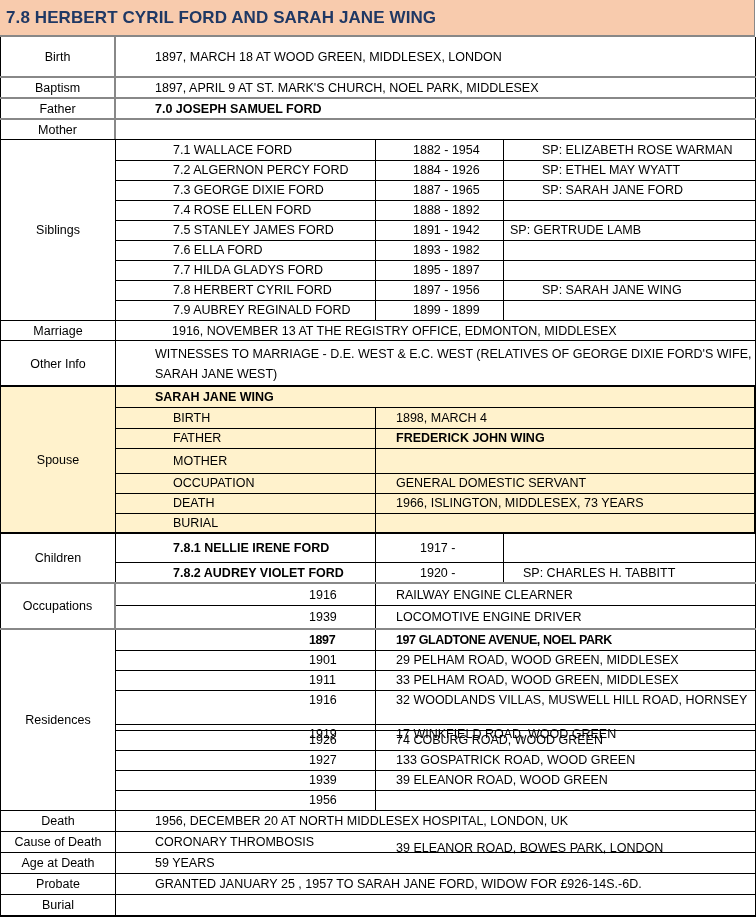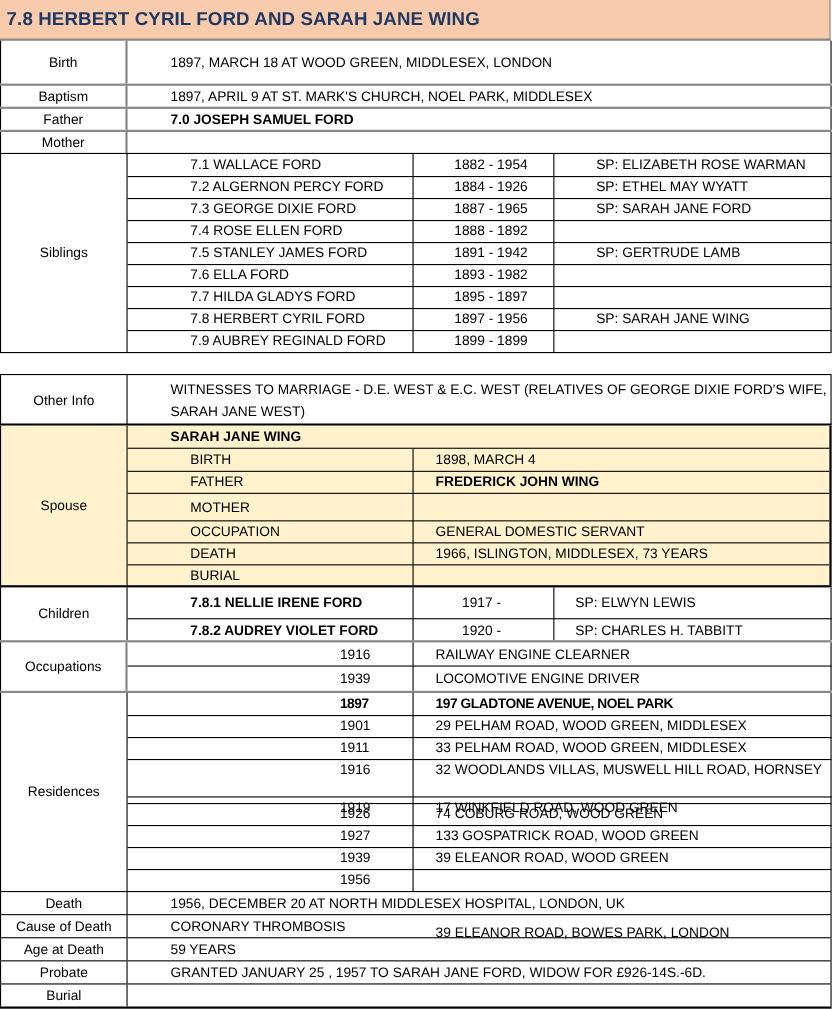--- a/index.html
+++ b/index.html
@@ -84,21 +84,21 @@
         </div>
         <div style="position:absolute;left:0;top:60px;width:756px;height:20px;">
           <div class="cell" style="left:173px;top:0;height:20px;">7.4 ROSE ELLEN FORD</div>
           <div class="cell" style="left:413px;top:0;height:20px;">1888 - 1892</div>
           <div class="cell" style="left:542px;top:0;height:20px;"></div>
           <div class="hl" style="left:116px;right:0;top:0;"></div>
         </div>
         <div style="position:absolute;left:0;top:80px;width:756px;height:20px;">
           <div class="cell" style="left:173px;top:0;height:20px;">7.5 STANLEY JAMES FORD</div>
           <div class="cell" style="left:413px;top:0;height:20px;">1891 - 1942</div>
-          <div class="cell" style="left:542px;top:0;height:20px;">SP: GERTRUDE LAMB</div>
+          <div class="cell" style="left:510px;top:0;height:20px;">SP: GERTRUDE LAMB</div>
           <div class="hl" style="left:116px;right:0;top:0;"></div>
         </div>
         <div style="position:absolute;left:0;top:100px;width:756px;height:20px;">
           <div class="cell" style="left:173px;top:0;height:20px;">7.6 ELLA FORD</div>
           <div class="cell" style="left:413px;top:0;height:20px;">1893 - 1982</div>
           <div class="cell" style="left:542px;top:0;height:20px;"></div>
           <div class="hl" style="left:116px;right:0;top:0;"></div>
         </div>
         <div style="position:absolute;left:0;top:120px;width:756px;height:20px;">
           <div class="cell" style="left:173px;top:0;height:20px;">7.7 HILDA GLADYS FORD</div>
@@ -115,20 +115,25 @@
         <div style="position:absolute;left:0;top:160px;width:756px;height:20px;">
           <div class="cell" style="left:173px;top:0;height:20px;">7.9 AUBREY REGINALD FORD</div>
           <div class="cell" style="left:413px;top:0;height:20px;">1899 - 1899</div>
           <div class="cell" style="left:542px;top:0;height:20px;"></div>
           <div class="hl" style="left:116px;right:0;top:0;"></div>
         </div>
       </div>
   </div>
   <div class="hline blk" style="top:320px;"></div>
 
+  <div class="row" style="top:321px;height:19px;">
+    <div class="lbl dark">Marriage</div>
+    <div class="val pad2">1916, NOVEMBER 13 AT THE REGISTRY OFFICE, EDMONTON, MIDDLESEX</div>
+    <div class="rb" style="top:0;bottom:0;"></div>
+  </div>
   <div class="hline blk" style="top:340px;"></div>
 
   <div class="row" style="top:341px;height:45px;">
     <div class="lbl dark">Other Info</div>
     <div class="val pad" style="flex-direction:column;align-items:flex-start;justify-content:center;line-height:20px;">
       <div>WITNESSES TO MARRIAGE - D.E. WEST &amp; E.C. WEST (RELATIVES OF GEORGE DIXIE FORD'S WIFE,</div>
       <div>SARAH JANE WEST)</div>
     </div>
     <div class="rb" style="top:0;bottom:0;"></div>
   </div>
@@ -181,21 +186,20 @@
   <div class="row" style="top:534px;height:48px;">
     <div class="lbl dark">Children</div>
     <div class="rb" style="top:0;bottom:0;"></div>
     <div class="vl" style="left:375px;top:0;height:48px;"></div>
     <div class="vl" style="left:503px;top:0;height:48px;"></div>
     <div class="hl" style="left:116px;right:0;top:28px;"></div>
     <div id="children-rows">
         <div style="position:absolute;left:0;top:0px;width:756px;height:28px;">
           <div class="cell" style="left:173px;top:0;height:28px;font-weight:bold;">7.8.1  NELLIE IRENE FORD</div>
           <div class="cell" style="left:420px;top:0;height:28px;">1917 -</div>
-          <div class="cell" style="left:523px;top:0;height:28px;">SP: ELWYN LEWIS</div>
         </div>
         <div style="position:absolute;left:0;top:29px;width:756px;height:19px;">
           <div class="cell" style="left:173px;top:0;height:19px;font-weight:bold;">7.8.2  AUDREY VIOLET FORD</div>
           <div class="cell" style="left:420px;top:0;height:19px;">1920 -</div>
           <div class="cell" style="left:523px;top:0;height:19px;">SP: CHARLES H. TABBITT</div>
         </div>
       </div>
   </div>
   <div class="hline" style="top:582px;"></div>
 

